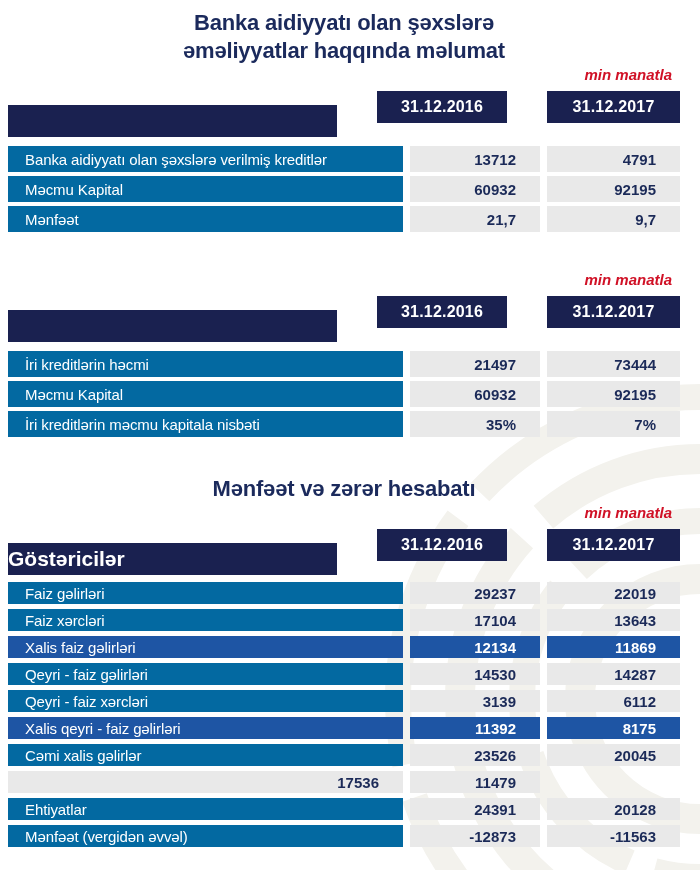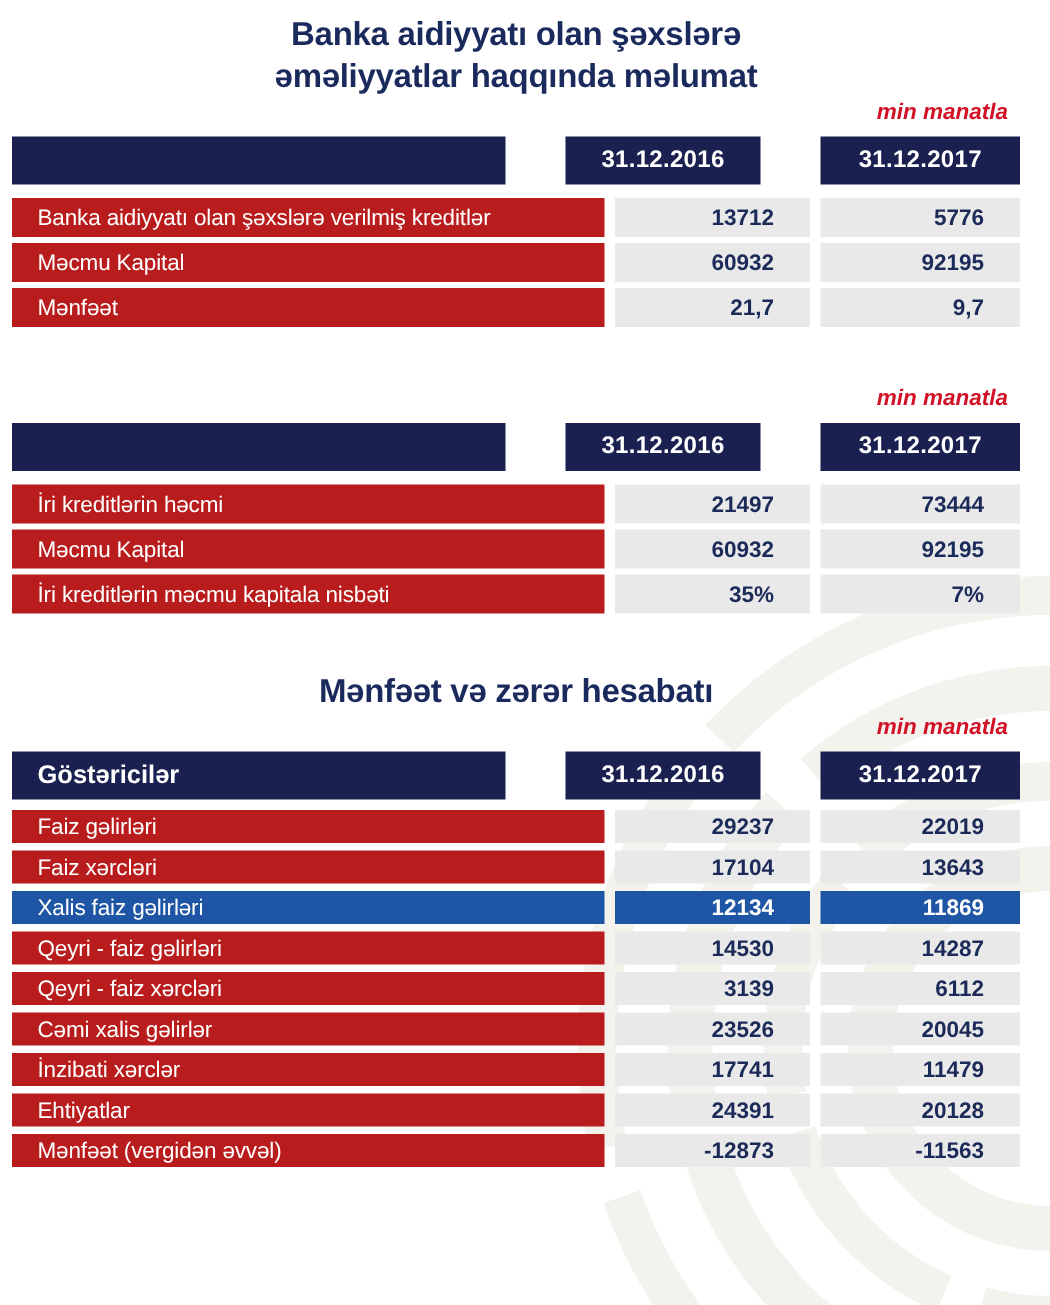--- a/index.html
+++ b/index.html
@@ -67,26 +67,26 @@
     height: 32px;
     display: flex;
     align-items: center;
     justify-content: center;
     font-size: 16px;
     font-weight: bold;
     letter-spacing: 0.2px;
   }
   .hcell.first {
     justify-content: flex-start;
-    padding-left: 17px;
-    font-size: 17px;
+    font-size: 21px;
     letter-spacing: 0;
+    margin-top: 14px;
   }
   .lcell {
-    background: #b91c1c;
+    background: #0369a1;
     color: #ffffff;
     padding-left: 17px;
     display: flex;
     align-items: center;
     font-size: 15px;
     letter-spacing: -0.1px;
   }
   .vcell {
     background: #e9e9e9;
     color: #1b2a58;
@@ -128,21 +128,21 @@
       <div class="unit">min manatla</div>
       <div class="thead">
         <div class="hcell first"></div>
         <div class="hcell">31.12.2016</div>
         <div class="hcell">31.12.2017</div>
       </div>
       <div>
           <div class="trow">
             <div class="lcell">Banka aidiyyatı olan şəxslərə verilmiş kreditlər</div>
             <div class="vcell">13712</div>
-            <div class="vcell">5776</div>
+            <div class="vcell">4791</div>
           </div>
           <div class="trow">
             <div class="lcell">Məcmu Kapital</div>
             <div class="vcell">60932</div>
             <div class="vcell">92195</div>
           </div>
           <div class="trow">
             <div class="lcell">Mənfəət</div>
             <div class="vcell">21,7</div>
             <div class="vcell">9,7</div>
@@ -203,28 +203,32 @@
           <div class="trow">
             <div class="lcell">Qeyri - faiz gəlirləri</div>
             <div class="vcell">14530</div>
             <div class="vcell">14287</div>
           </div>
           <div class="trow">
             <div class="lcell">Qeyri - faiz xərcləri</div>
             <div class="vcell">3139</div>
             <div class="vcell">6112</div>
           </div>
+          <div class="trow hl">
+            <div class="lcell">Xalis qeyri - faiz gəlirləri</div>
+            <div class="vcell">11392</div>
+            <div class="vcell">8175</div>
+          </div>
           <div class="trow">
             <div class="lcell">Cəmi xalis gəlirlər</div>
             <div class="vcell">23526</div>
             <div class="vcell">20045</div>
           </div>
           <div class="trow">
-            <div class="lcell">İnzibati xərclər</div>
-            <div class="vcell">17741</div>
+            <div class="vcell">17536</div>
             <div class="vcell">11479</div>
           </div>
           <div class="trow">
             <div class="lcell">Ehtiyatlar</div>
             <div class="vcell">24391</div>
             <div class="vcell">20128</div>
           </div>
           <div class="trow">
             <div class="lcell">Mənfəət (vergidən əvvəl)</div>
             <div class="vcell">-12873</div>

